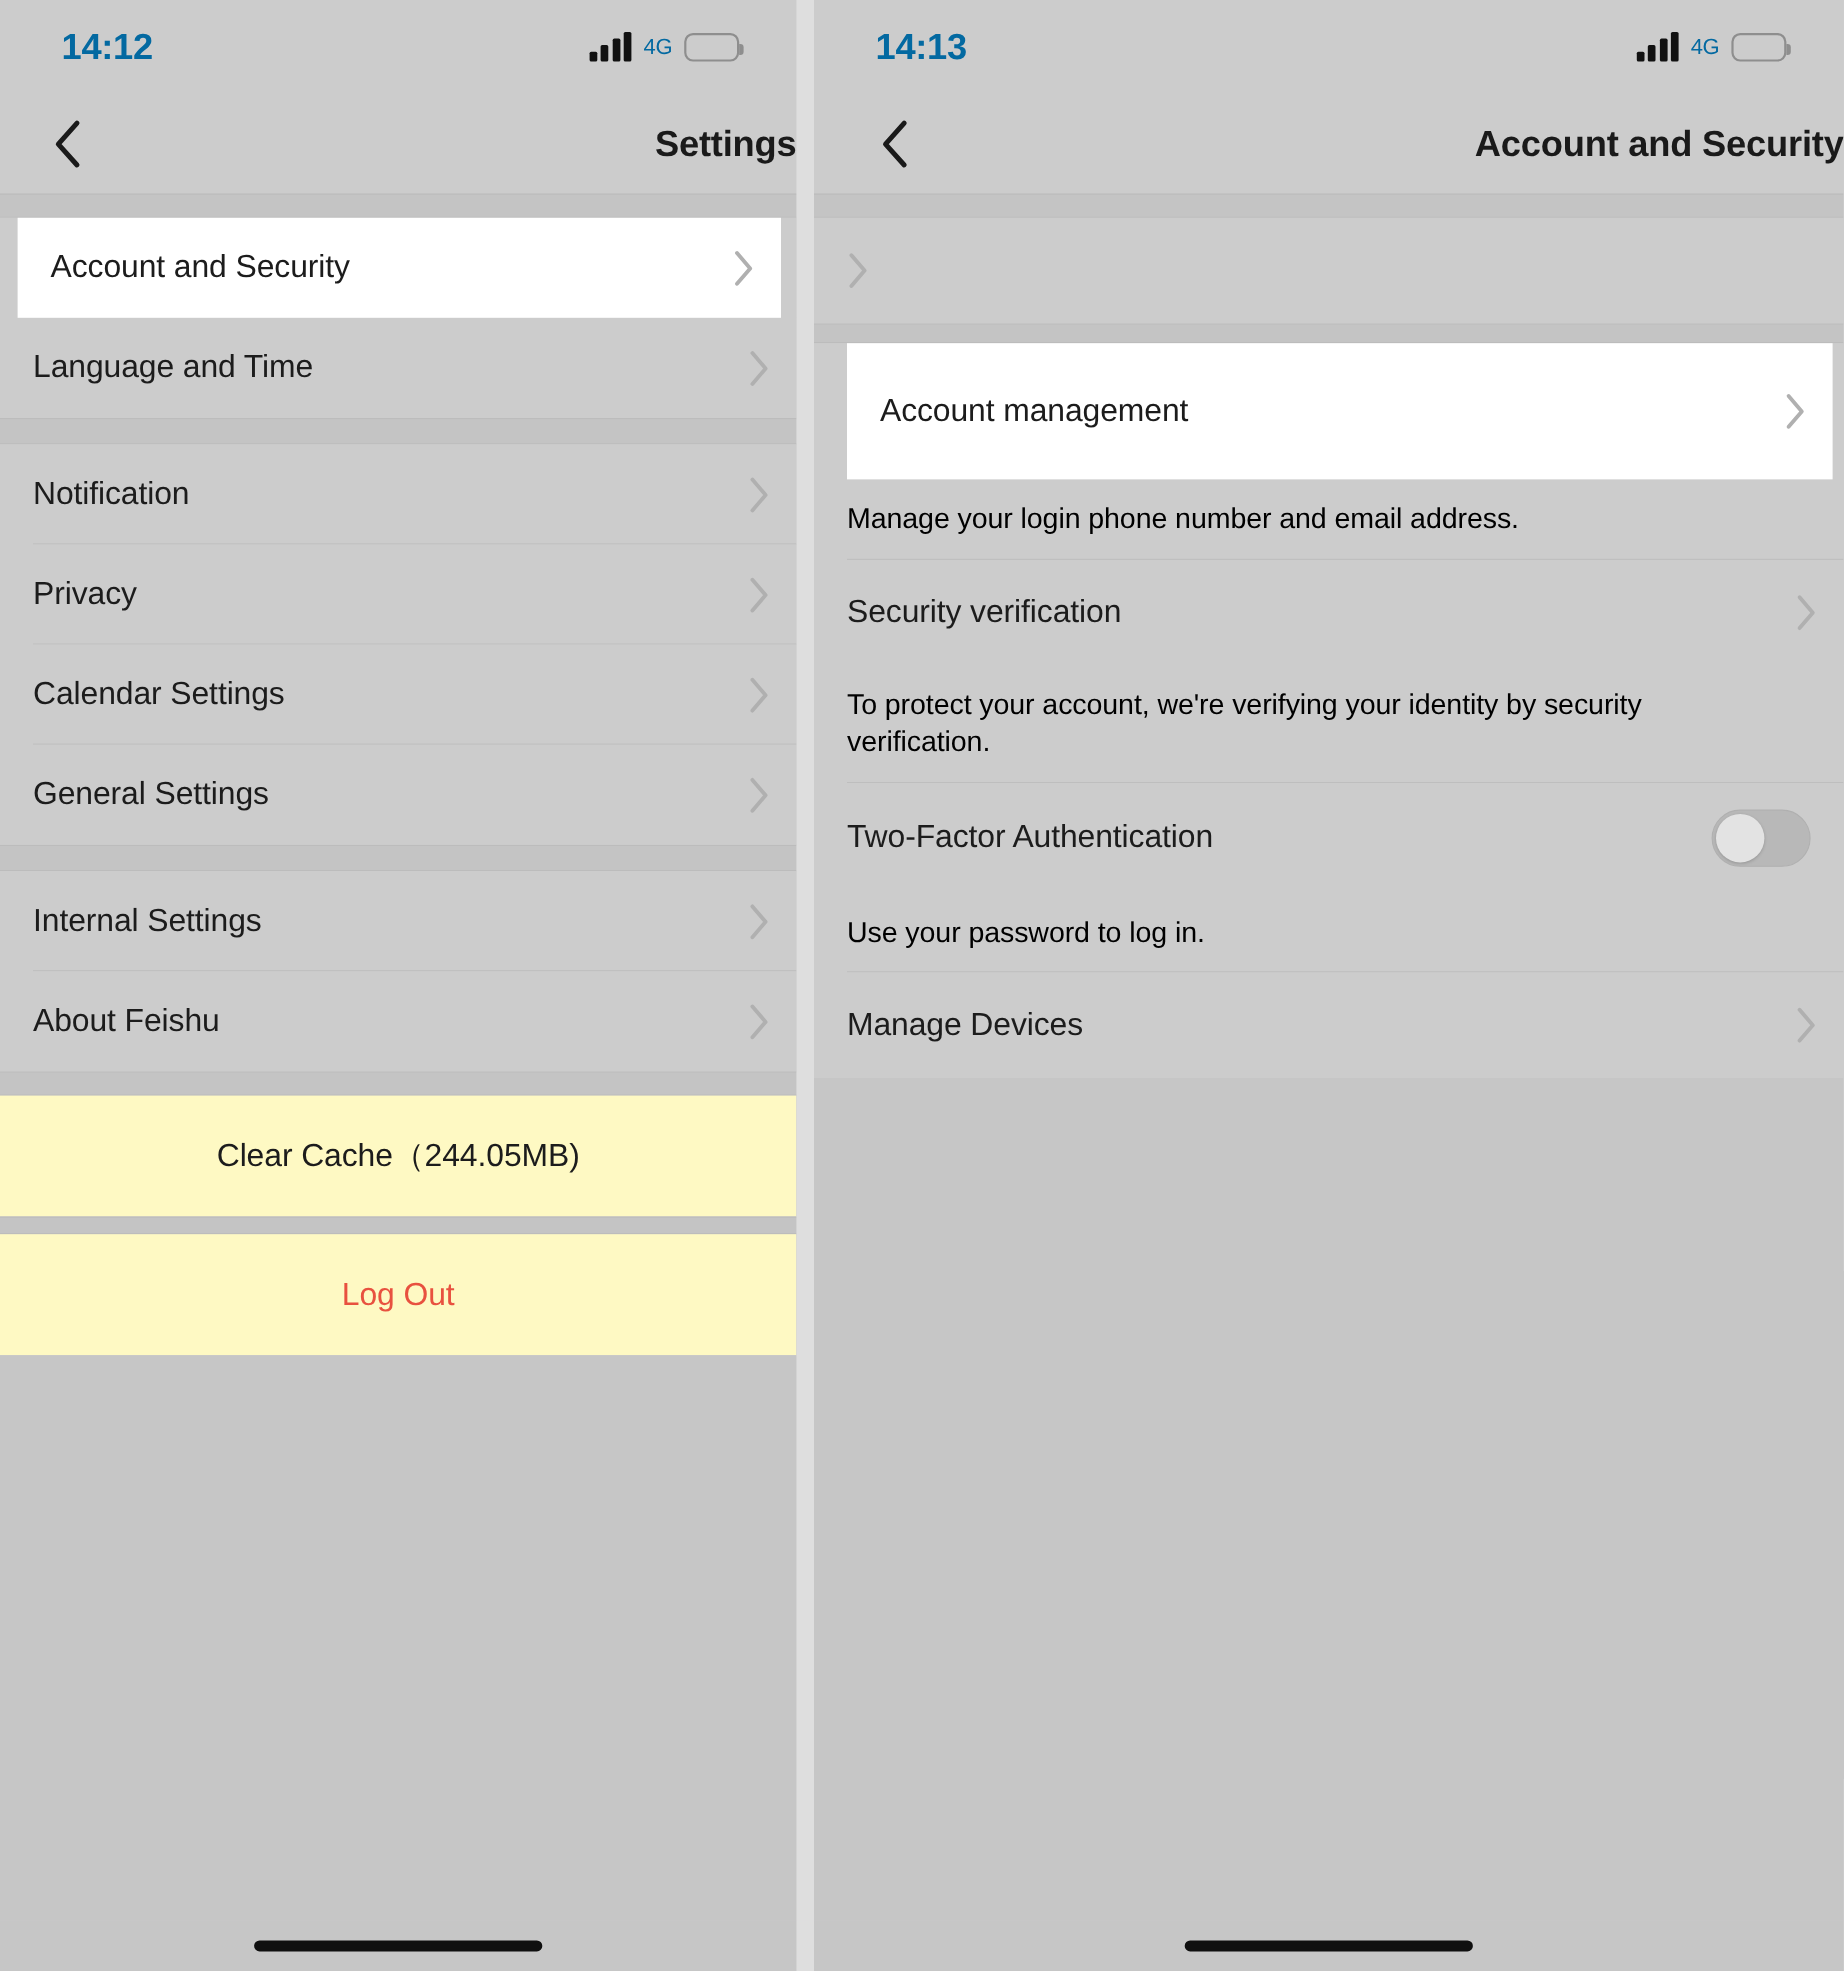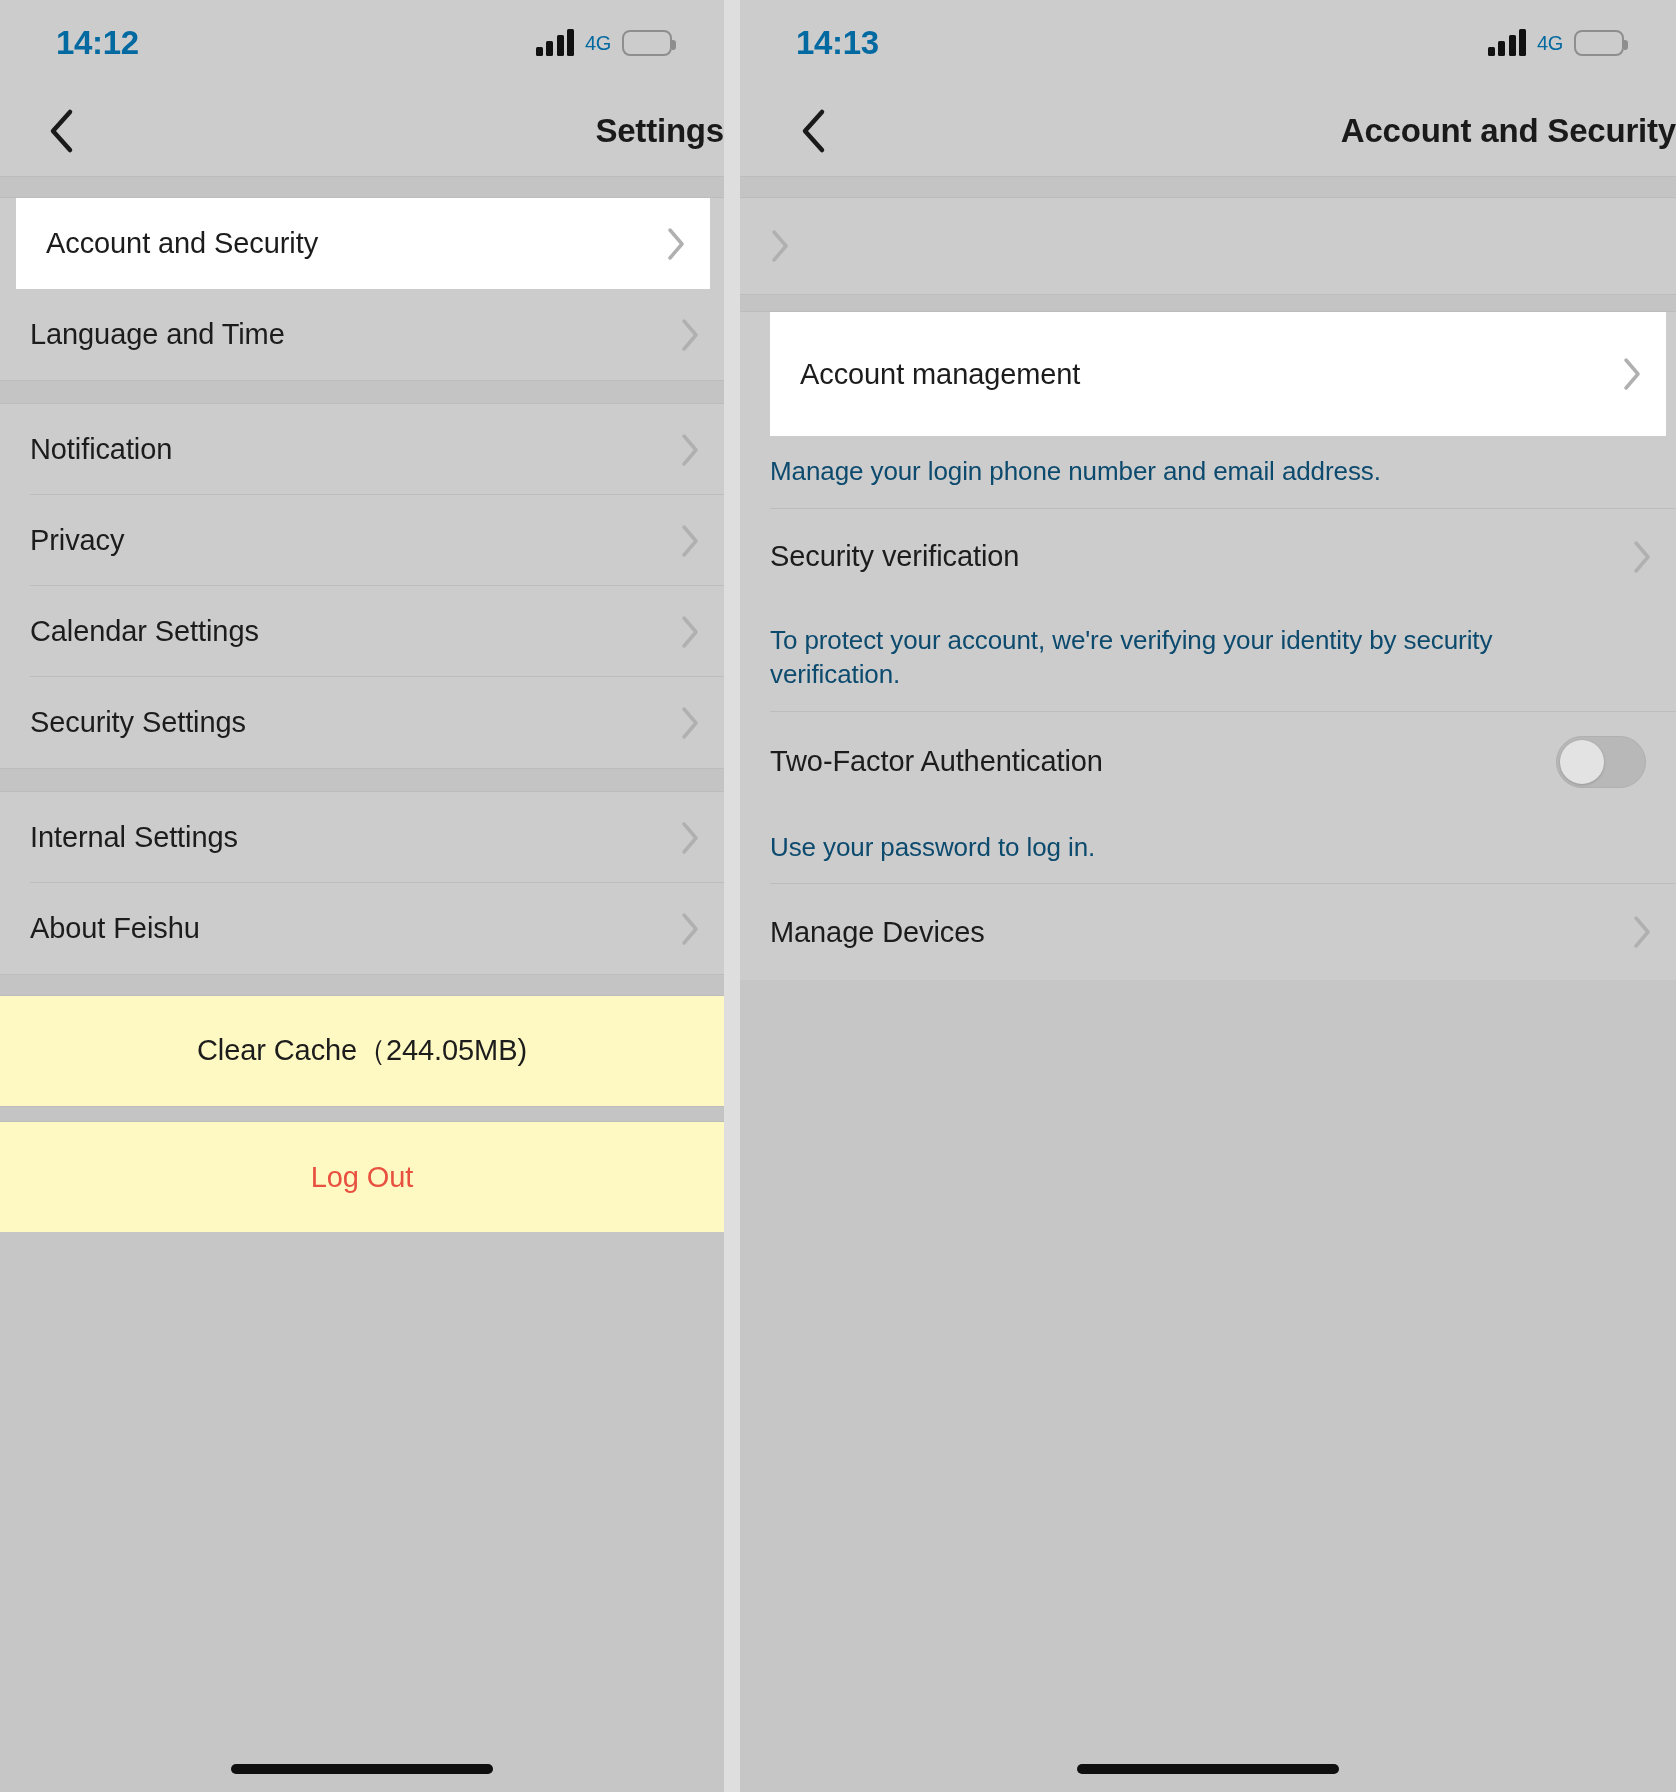--- a/index.html
+++ b/index.html
@@ -191,21 +191,21 @@
 
   
   .desc {
     padding: 18px 44px 20px 30px;
     background: #cccccc;
     position: relative;
   }
   .desc p {
     font-size: 26px;
     line-height: 1.33;
-    color: #0c4a6e;
+    color: #000000;
     letter-spacing: -0.1px;
   }
   .desc .sep {
     position: absolute;
     left: 30px;
     right: 0;
     bottom: 0;
     height: 1px;
     background: #bdbdbd;
   }
@@ -338,21 +338,21 @@
         <div class="row">
           <span class="label">Calendar Settings</span>
           <span class="chev">
             <svg width="20" height="34" viewBox="0 0 20 34">
                 <polyline points="4,3 16,17 4,31" fill="none" stroke="#b0b0b0" stroke-width="3.5" stroke-linecap="round" stroke-linejoin="round"></polyline>
               </svg>
           </span>
             <span class="sep"></span>
         </div>
         <div class="row no-sep">
-          <span class="label">Security Settings</span>
+          <span class="label">General Settings</span>
           <span class="chev">
             <svg width="20" height="34" viewBox="0 0 20 34">
                 <polyline points="4,3 16,17 4,31" fill="none" stroke="#b0b0b0" stroke-width="3.5" stroke-linecap="round" stroke-linejoin="round"></polyline>
               </svg>
           </span>
         </div>
       </div>
 
       <div class="gap" style="height:24px"></div>
 

